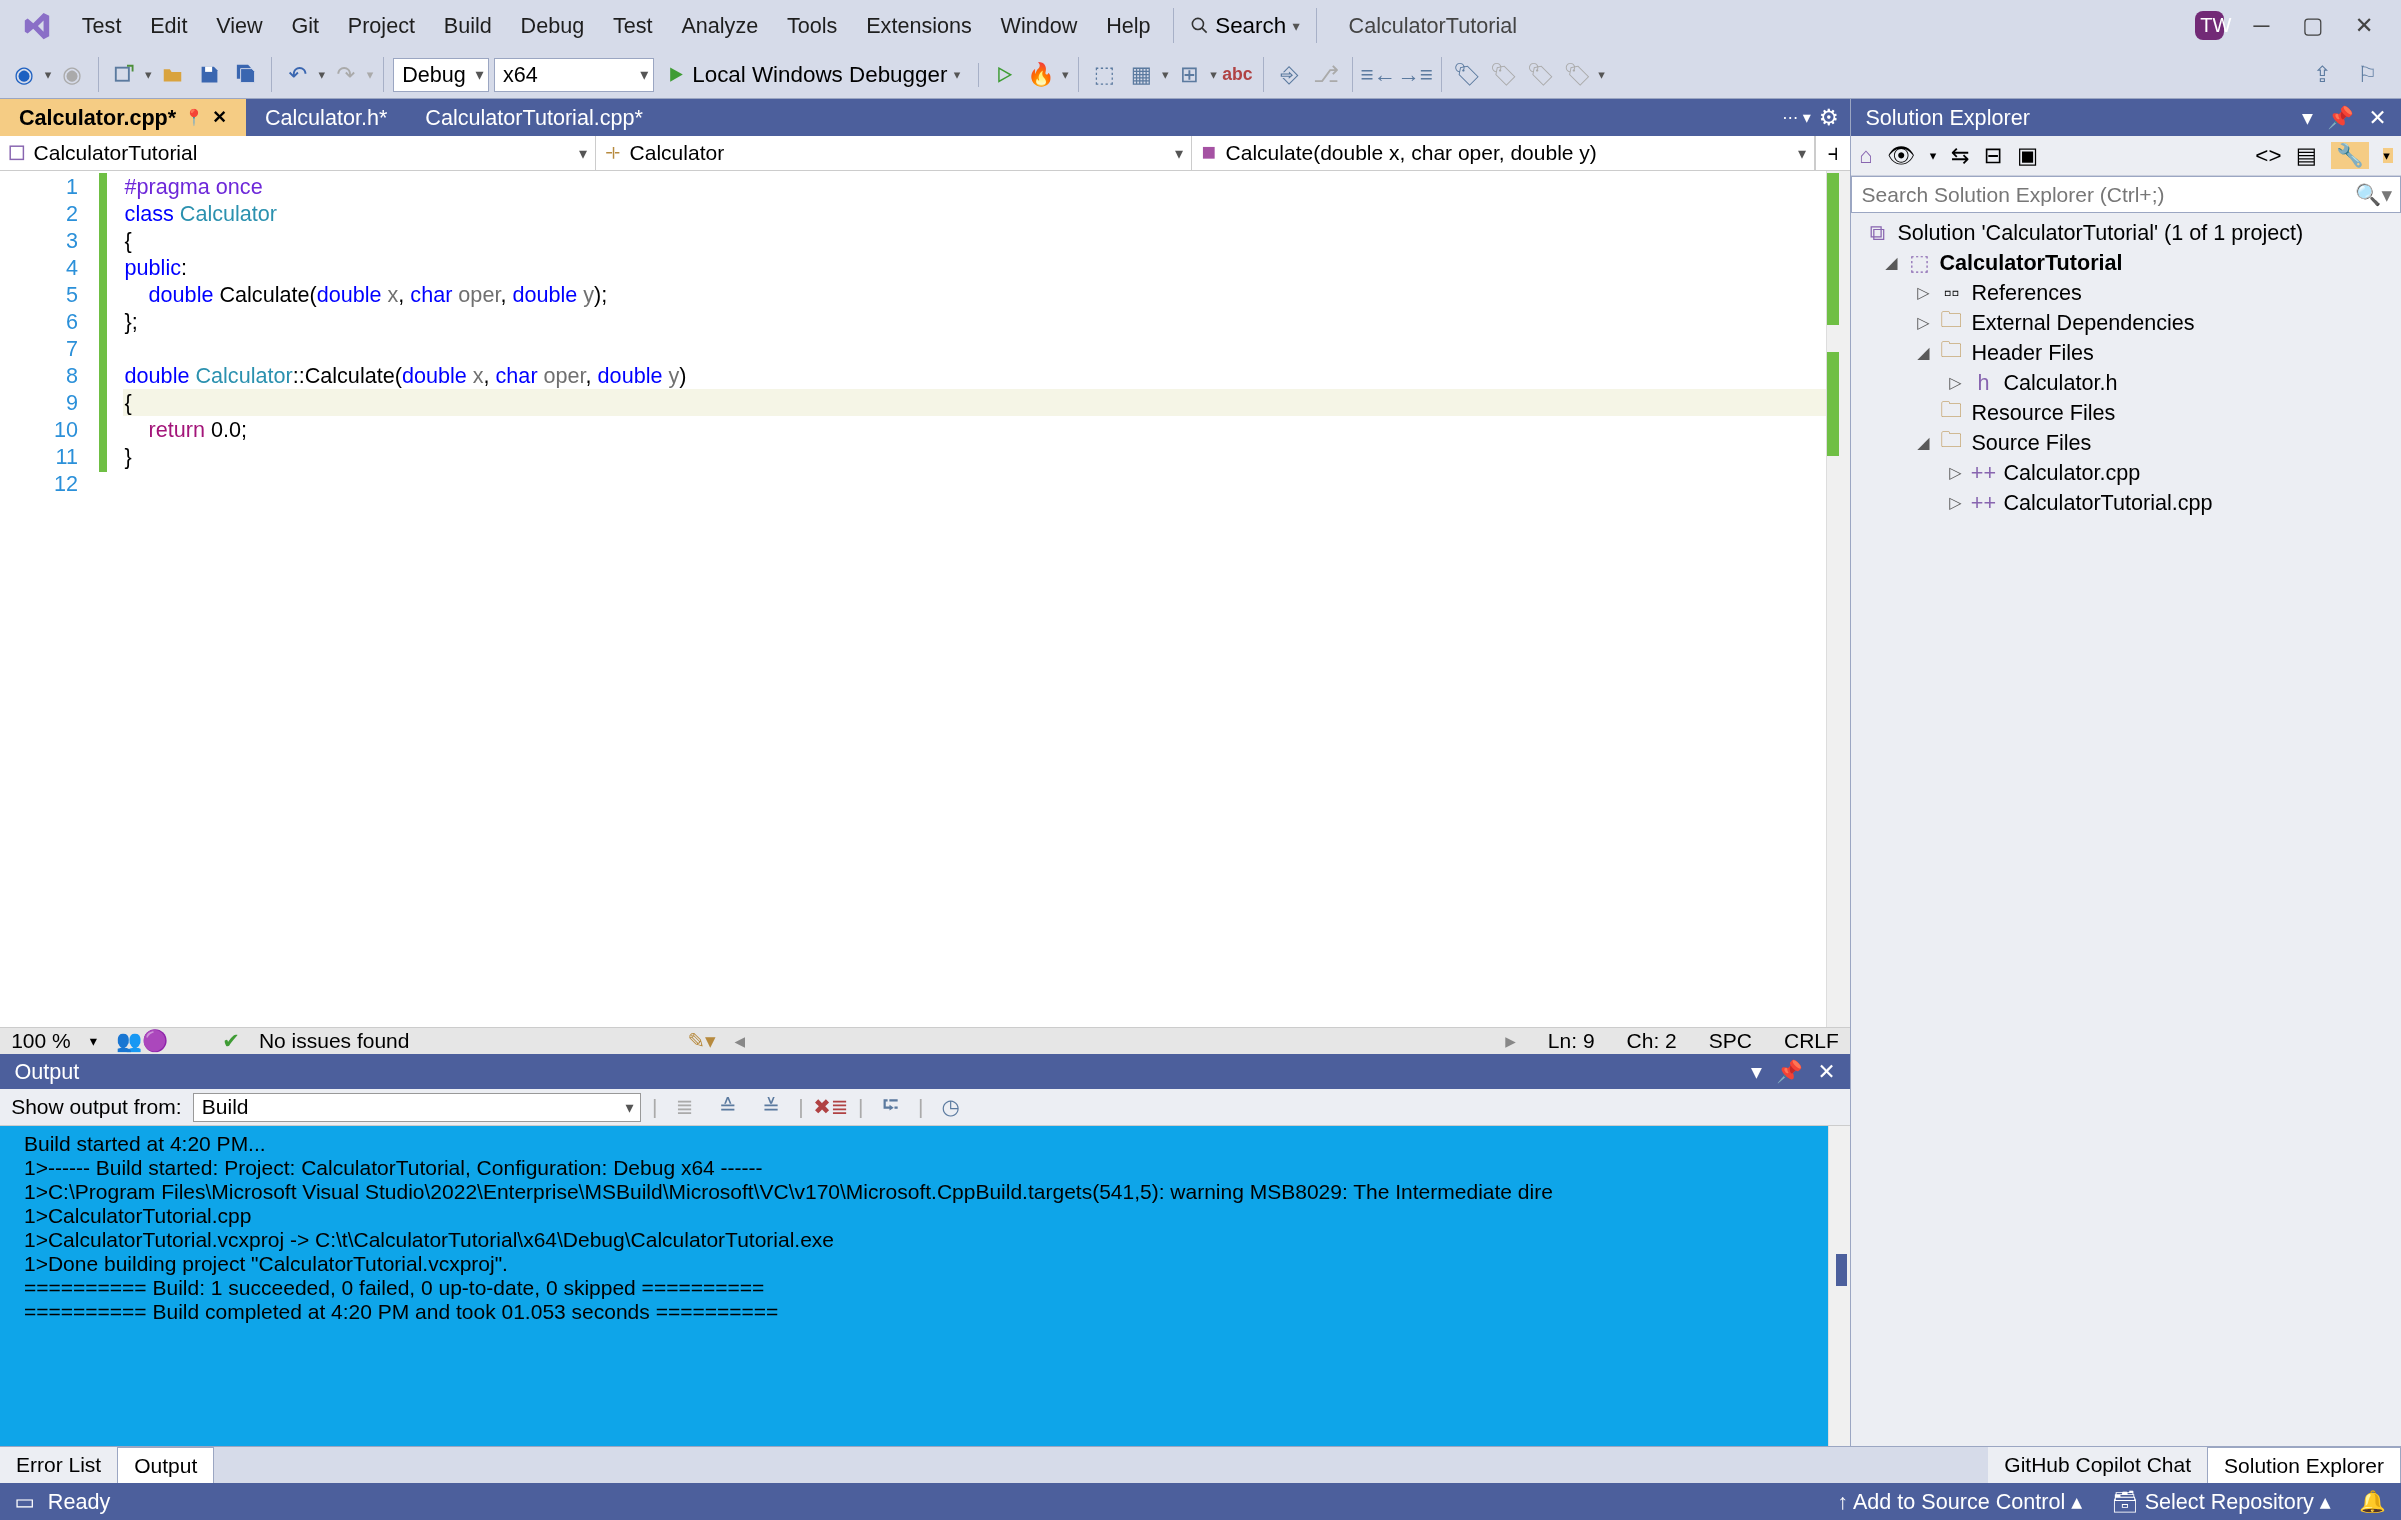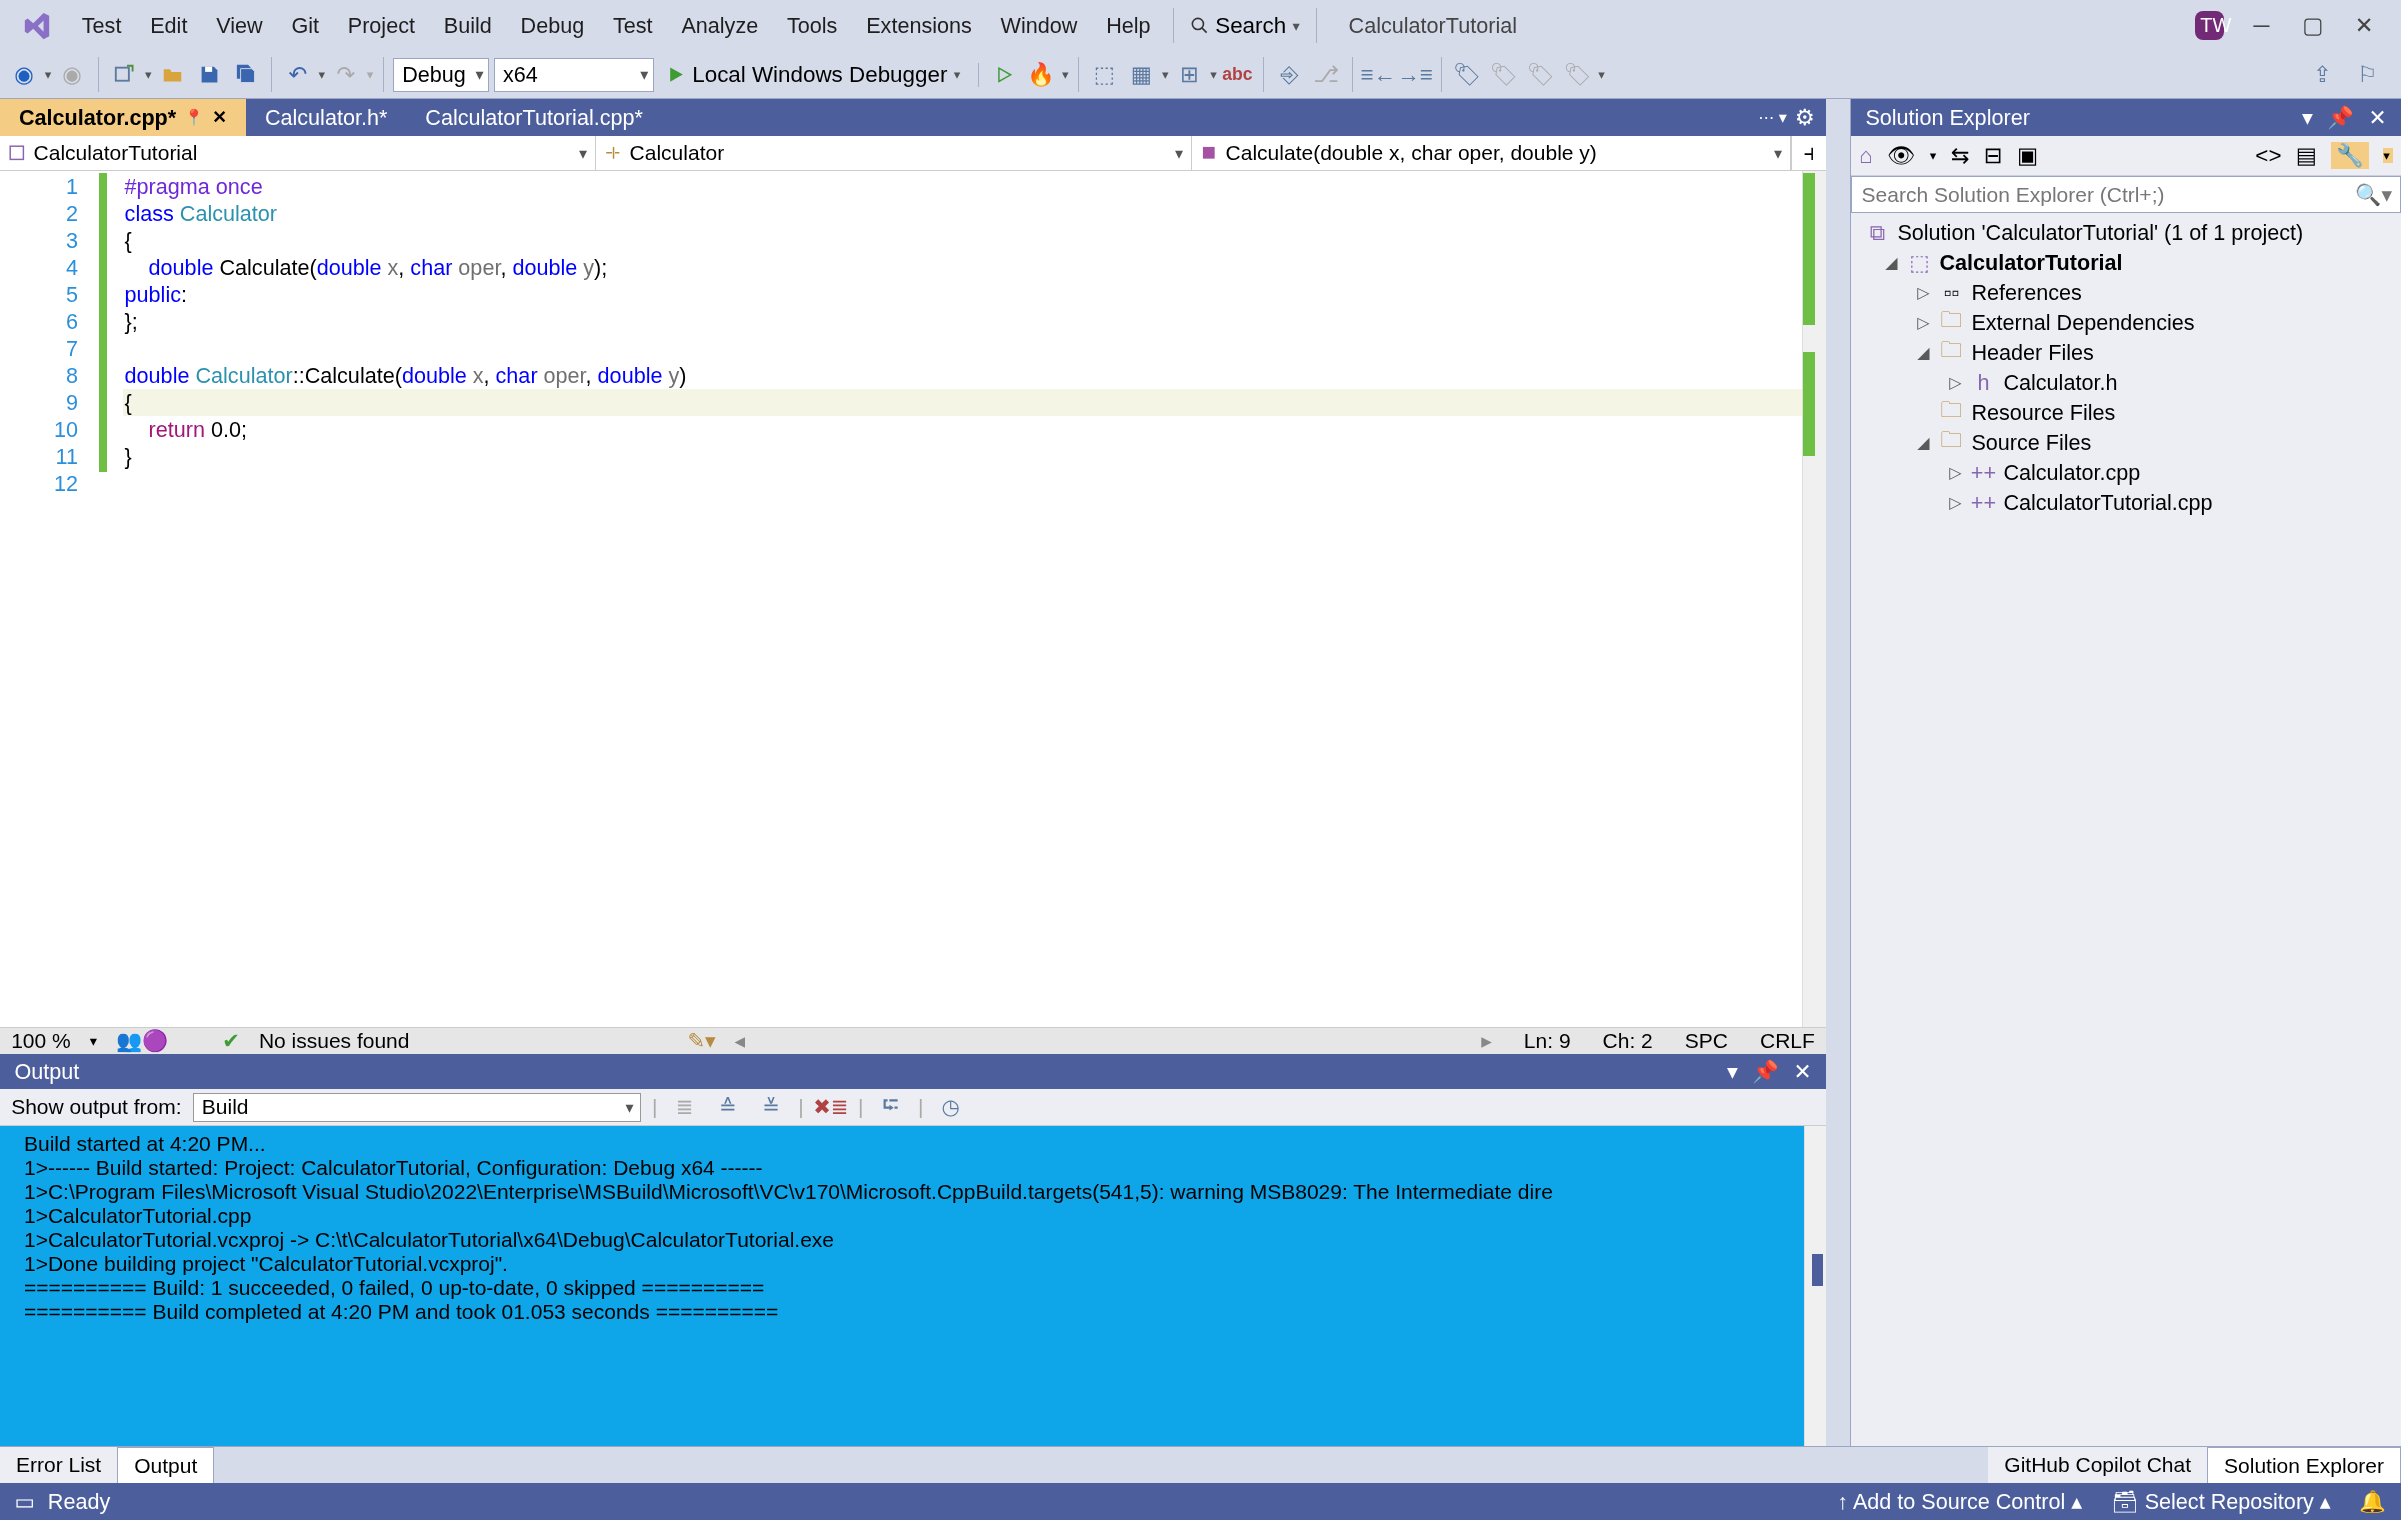--- a/index.html
+++ b/index.html
@@ -13,21 +13,21 @@
 .window-controls { margin-left: auto; display: flex; gap: 22.4px; align-items: center; padding-right: 16px; }
 .win-icon { color: #444; font-size: 22.4px; width: 29px; text-align: center; }
 
 .toolbar { height: 48px; display: flex; align-items: center; background: #d6dbe9; padding: 0 8px; border-bottom: 0.8px solid #9ba6c2; gap: 4.8px; }
 .tool-btn { width: 32px; height: 32px; display: flex; align-items: center; justify-content: center; }
 .tool-sep { width: 0.8px; height: 35px; background: #a7b0c7; margin: 0 4.8px; }
 .tool-dropdown { background: #fff; border: 0.8px solid #9ba6c2; height: 34px; padding: 0 14.4px 0 8px; font-size: 21.6px; display: flex; align-items: center; min-width: 96px; position: relative; }
 .tool-dropdown::after { content: "▾"; position: absolute; right: 4.8px; font-size: 16px; color: #555; }
 .debug-btn { display: flex; align-items: center; gap: 6.4px; padding: 0 8px; height: 34px; }
 
-.middle { flex: 1; display: flex; min-height: 0; gap: 24px; }
+.middle { flex: 1; display: flex; min-height: 0; }
 .editor-col { flex: 1; display: flex; flex-direction: column; min-width: 0; }
 .tabs { height: 37px; display: flex; background: #4c5f9c; }
 .tabrow-wrap { display:flex; flex:1; align-items:stretch; }
 .doc-tab { padding: 0 19px; display: flex; align-items: center; color: #fff; background: #4c5f9c; font-size: 21.6px; position: relative; gap: 8px; }
 .doc-tab.active { background: #f5cc84; color: #000; font-weight: 700; }
 .tab-close { font-size: 17.6px; }
 .tab-pin { font-size: 16px; }
 .tabs-right { margin-left: auto; display: flex; align-items: center; gap: 8px; padding: 0 11.2px; color: #fff; }
 .nav-bar { height: 35px; display: flex; background: #fff; border-bottom: 0.8px solid #ccc; }
 .nav-combo { flex: 1; display: flex; align-items: center; padding: 0 8px; border-right: 0.8px solid #ccc; font-size: 21px; gap: 8px; position: relative; }
@@ -268,22 +268,22 @@
           <div>11</div>
           <div>12</div>
         </div>
       <div style="width:24px;position:relative">
         <div class="green-bar" style="height:299px"></div>
       </div>
       <div class="code-lines" id="code-lines">
           <pre><span class="pre">#pragma once</span></pre>
           <pre><span class="kw">class</span> <span class="typ">Calculator</span></pre>
           <pre>{</pre>
+          <pre><span class="kw">public</span>:</pre>
           <pre>    <span class="kw">double</span> <span>Calculate</span>(<span class="kw">double</span> <span class="var">x</span>, <span class="kw">char</span> <span class="var">oper</span>, <span class="kw">double</span> <span class="var">y</span>);</pre>
-          <pre><span class="kw">public</span>:</pre>
           <pre>};</pre>
           <pre></pre>
           <pre><span class="kw">double</span> <span class="typ">Calculator</span>::<span>Calculate</span>(<span class="kw">double</span> <span class="var">x</span>, <span class="kw">char</span> <span class="var">oper</span>, <span class="kw">double</span> <span class="var">y</span>)</pre>
           <pre class="line-hl">{</pre>
           <pre>    <span class="ret">return</span> 0.0;</pre>
           <pre>}</pre>
           <pre></pre>
         </div>
       <div class="ce-scroll">
         <div class="scroll-ind" style="top:1.6px;height:152px"></div>

